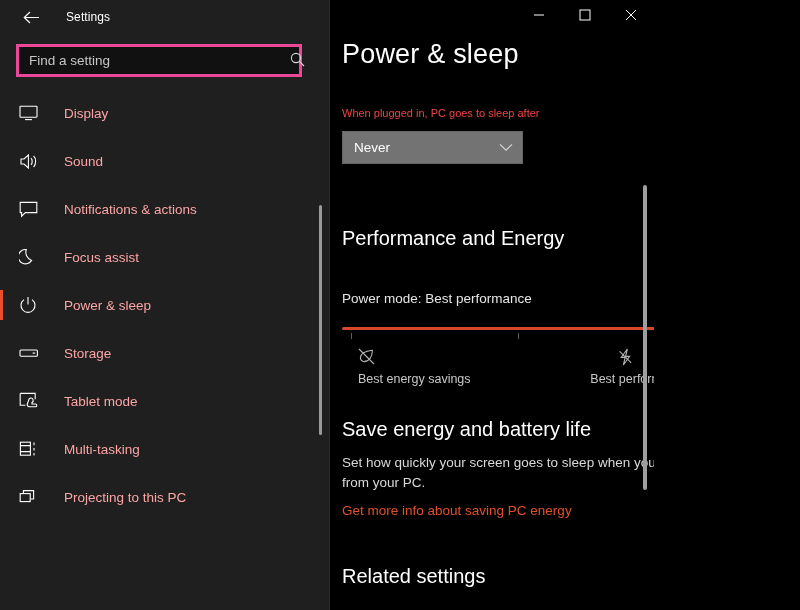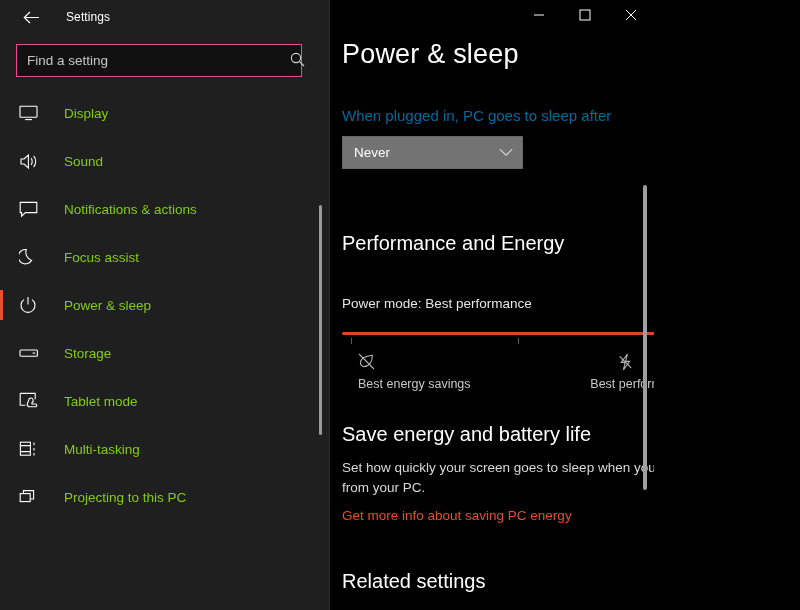--- a/index.html
+++ b/index.html
@@ -57,21 +57,21 @@
     font-size:15px; color:#ffffff; margin-left:12px;
   }
 
   .search-wrap {
     margin:10px 16px 0 16px;
     position:relative;
   }
   .search-box {
     width:286px; height:33px;
     background:#111111;
-    border:1px solid #ec4899;
+    border:3px solid #ec4899;
     color:#cfcfcf;
     font-size:13.5px;
     font-family:"Liberation Sans", sans-serif;
     padding:0 34px 0 10px;
     outline:none;
   }
   .search-box::placeholder { color:#c7c7c7; opacity:1; }
   .search-icon {
     position:absolute; right:9px; top:8px;
     color:#d6d6d6;
@@ -95,21 +95,21 @@
     cursor:default;
   }
   .nav-item .nav-icon {
     width:26px; height:22px;
     display:flex; align-items:center; justify-content:flex-start;
     color:#ffffff; flex:0 0 26px;
   }
   .nav-item .nav-label {
     font-size:13.5px;
     margin-left:19px;
-    color:#84cc16;
+    color:#fca5a5;
     white-space:nowrap;
   }
   .nav-item.selected::before {
     content:"";
     position:absolute;
     left:0; top:9px;
     width:3px; height:30px;
     background:#e8502a;
   }
 
@@ -153,22 +153,22 @@
 
   .page-title {
     font-size:27px;
     color:#ffffff;
     font-weight:normal;
     letter-spacing:.2px;
     line-height:1.1;
   }
 
   .field-label {
-    font-size:15px;
-    color:#0369a1;
+    font-size:11px;
+    color:#ef4444;
     margin-top:37px;
   }
   .dropdown {
     margin-top:12px;
     width:181px; height:33px;
     background:#737373;
     border:1px solid #666666;
     display:flex; align-items:center;
     justify-content:space-between;
     padding:0 9px 0 11px;

